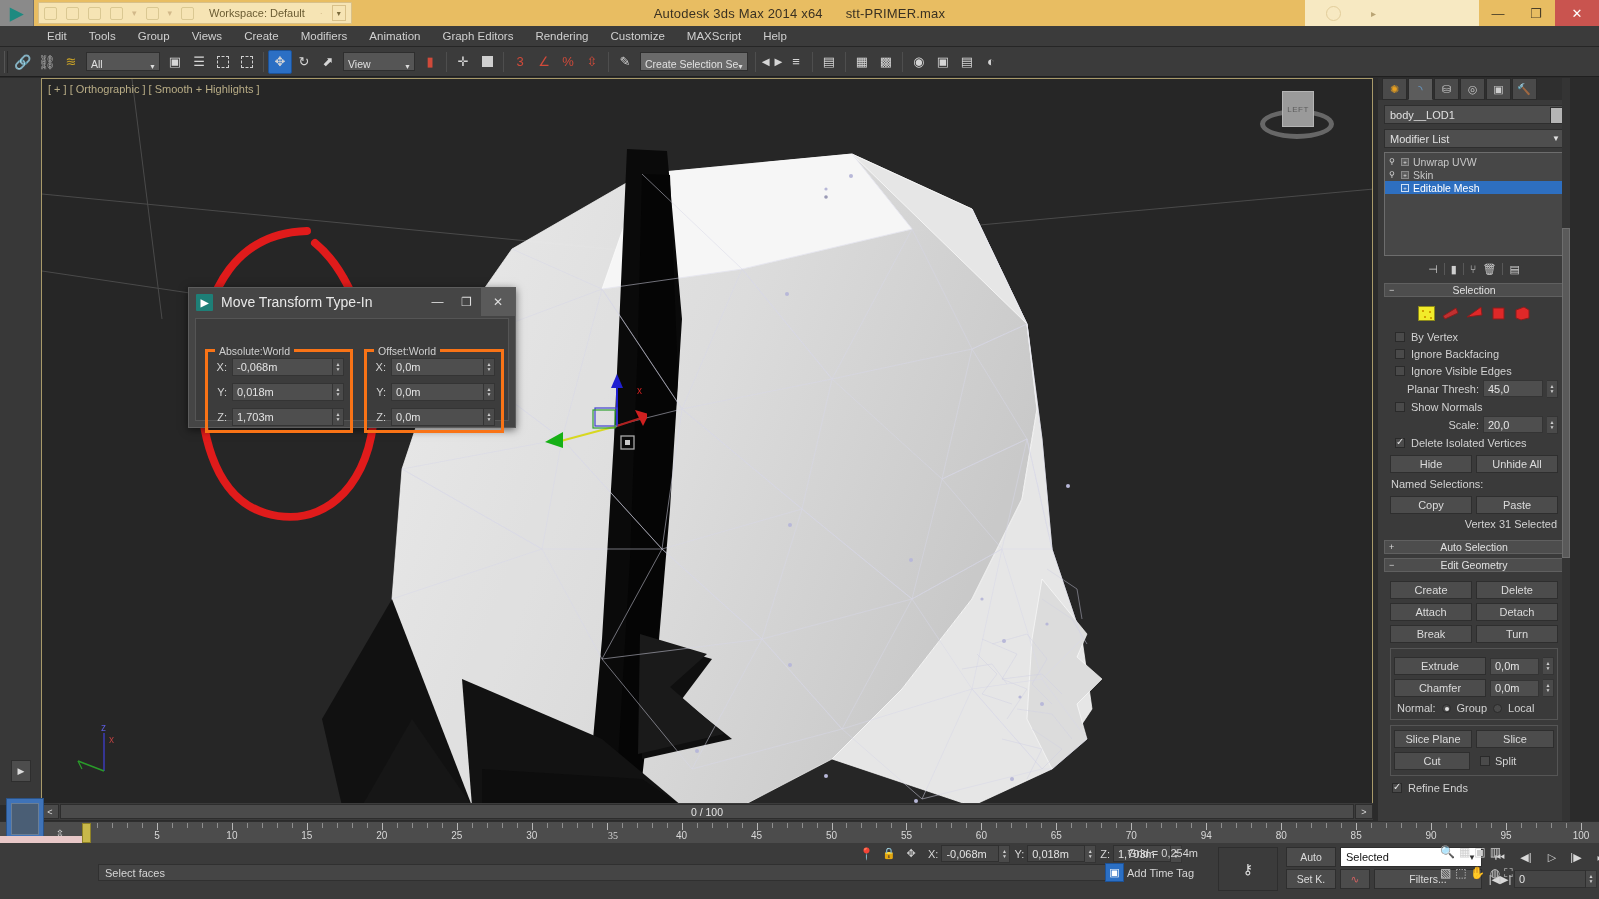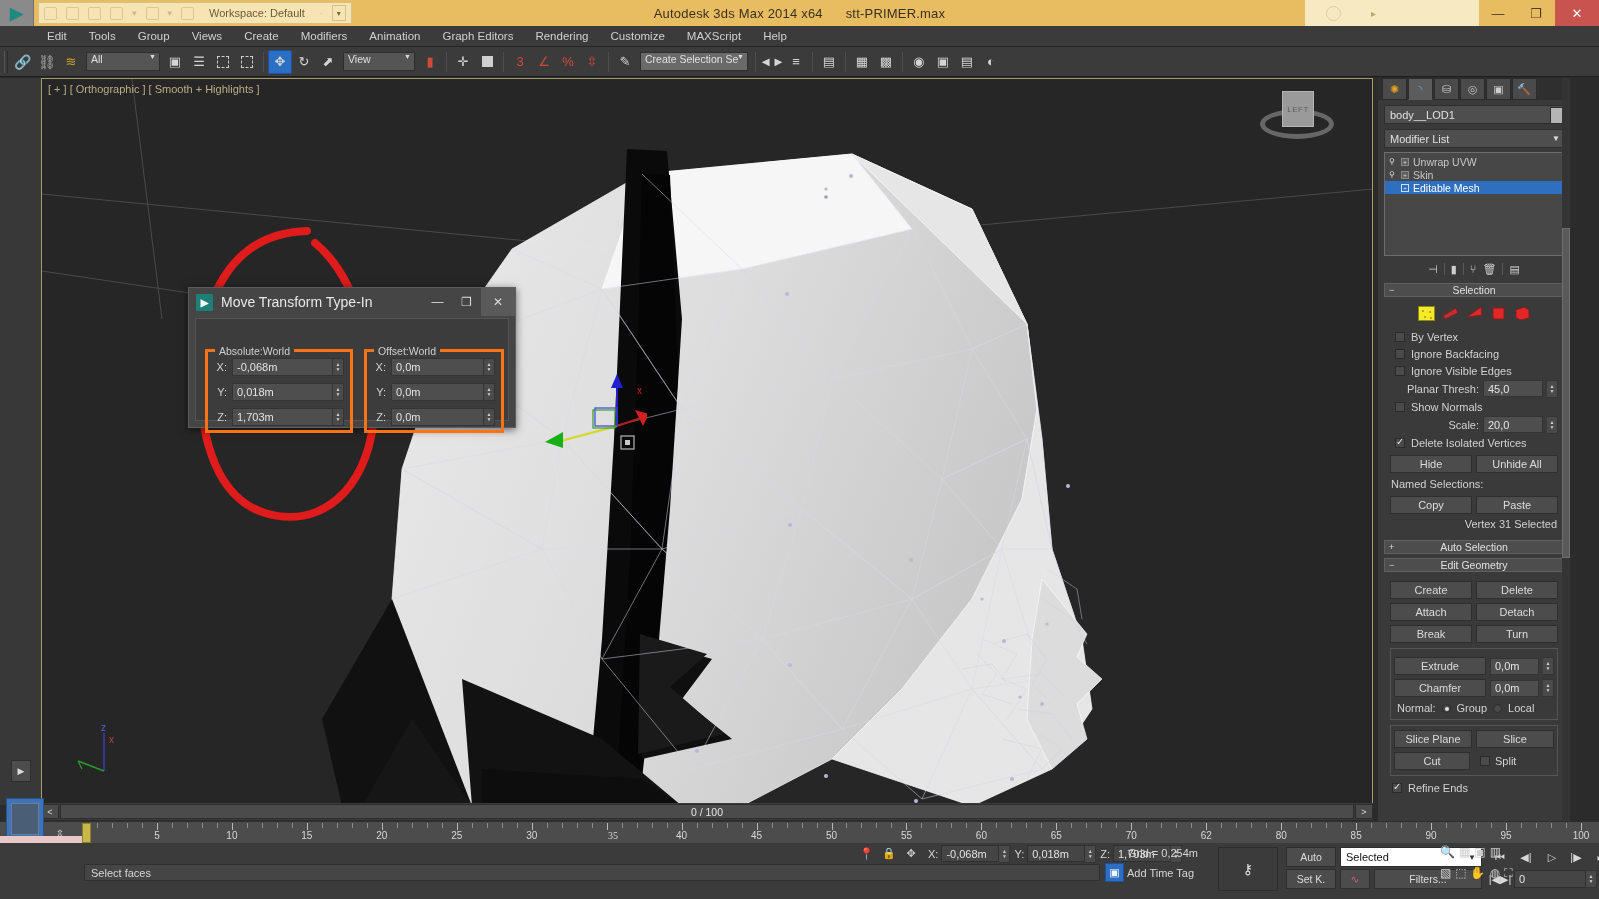--- a/index.html
+++ b/index.html
@@ -66,21 +66,21 @@
   .grip { width: 4px; height: 22px; border-left: 1px solid #555; border-right: 1px solid #2a2a2a; margin-right: 3px;}
   .tbtn {
     width: 24px; height: 24px; display: flex; align-items: center; justify-content: center;
     border: 1px solid transparent; border-radius: 2px; position: relative;
     color: #d5d5d5; font-size: 13px;
   }
   .tbtn.active { background: #2b6fc4; border-color: #1d5296; }
   .tsep { width: 1px; height: 20px; background: #2c2c2c; border-right: 1px solid #4e4e4e; margin: 0 4px; }
   .tcombo {
     height: 19px; background: #555; border: 1px solid #2e2e2e; color: #e0e0e0;
-    font-size: 10.5px; display: flex; align-items: flex-start; padding-left: 4px;
+    font-size: 10.5px; display: flex; align-items: flex-end; padding-left: 4px;
     margin: 0 3px; position: relative;
   }
   .tcombo .arw { position: absolute; right: 3px; font-size: 7px; color: #ddd; }
   .tcombo.w1 { width: 74px; }
   .tcombo.w2 { width: 72px; }
   .tcombo.w3 { width: 108px; background:#6a6a6a; }
 
   
   .ic-link { font-size: 14px; color: #b8b8b8; }
   .ic-red { color: #d04a3a; }
@@ -257,21 +257,21 @@
     position: absolute; left: 0; top: 836px; width: 82px; height: 30px;
   }
   .welcome-pink { position: absolute; left: 0; top: 0; width: 82px; height: 12px; background: #e8c8c8; }
   .welcome-txt { position: absolute; left: 0; top: 12px; width: 82px; height: 18px; background: #fff; color: #000;
                  font-family: "Liberation Mono", monospace; font-size: 11px; display: flex; align-items: center; padding-left: 3px; overflow:hidden;}
   .sb-field {
     position: absolute; background: #454545; border: 1px solid #303030;
     display: flex; align-items: center; padding-left: 6px; font-size: 11px; color: #d6d6d6;
   }
   .sb-prompt1 { left: 88px; top: 845px; width: 760px; height: 17px; }
-  .sb-prompt2 { left: 84px; top: 864px; width: 1016px; height: 17px; }
+  .sb-prompt2 { left: 98px; top: 864px; width: 1016px; height: 17px; }
   .sb-ico { position: absolute; display:flex;align-items:center;justify-content:center; }
   .coordbox { position: absolute; top: 845px; height: 17px; display: flex; align-items: center; }
   .coord-lbl { font-size: 11px; color: #d6d6d6; padding: 0 3px 0 4px; }
   .coord-in { height: 17px; background: #454545; border: 1px solid #303030; color: #e3e3e3;
               font-size: 11px; display:flex;align-items:center; padding-left: 4px; }
   .gridtxt { position: absolute; left: 1128px; top: 845px; font-size: 11px; color: #d6d6d6; line-height: 17px;}
   .addtag { position: absolute; left: 1127px; top: 864px; width: 105px; height: 17px; font-size: 11px; color: #d6d6d6;
             display:flex;align-items:center; }
   .tagicon { position: absolute; left: 1105px; top: 863px; width: 19px; height: 19px; background: #2b6fc4; border: 1px solid #1d5296;
              display:flex;align-items:center;justify-content:center; color:#fff; font-size: 11px;}
@@ -975,21 +975,21 @@
         <div class="tnum" style="left: 376.75px;">25</div>
         <div class="tnum" style="left: 451.7px;">30</div>
         <div class="tnum" style="left: 533px; font-family: Liberation Serif, serif;">35</div>
         <div class="tnum" style="left: 601.6px;">40</div>
         <div class="tnum" style="left: 676.55px;">45</div>
         <div class="tnum" style="left: 751.5px;">50</div>
         <div class="tnum" style="left: 826.45px;">55</div>
         <div class="tnum" style="left: 901.4px;">60</div>
         <div class="tnum" style="left: 976.35px;">65</div>
         <div class="tnum" style="left: 1051.3px;">70</div>
-        <div class="tnum" style="left: 1126.25px;">62</div>
+        <div class="tnum" style="left: 1126.25px;">94</div>
         <div class="tnum" style="left: 1201.2px;">80</div>
         <div class="tnum" style="left: 1276.15px;">85</div>
         <div class="tnum" style="left: 1351.1px;">90</div>
         <div class="tnum" style="left: 1426.05px;">95</div>
         <div class="tnum" style="left: 1501px;">100</div>
       </div>
     <div class="thandle"></div>
   </div>
 
   <div class="bluepanel">

